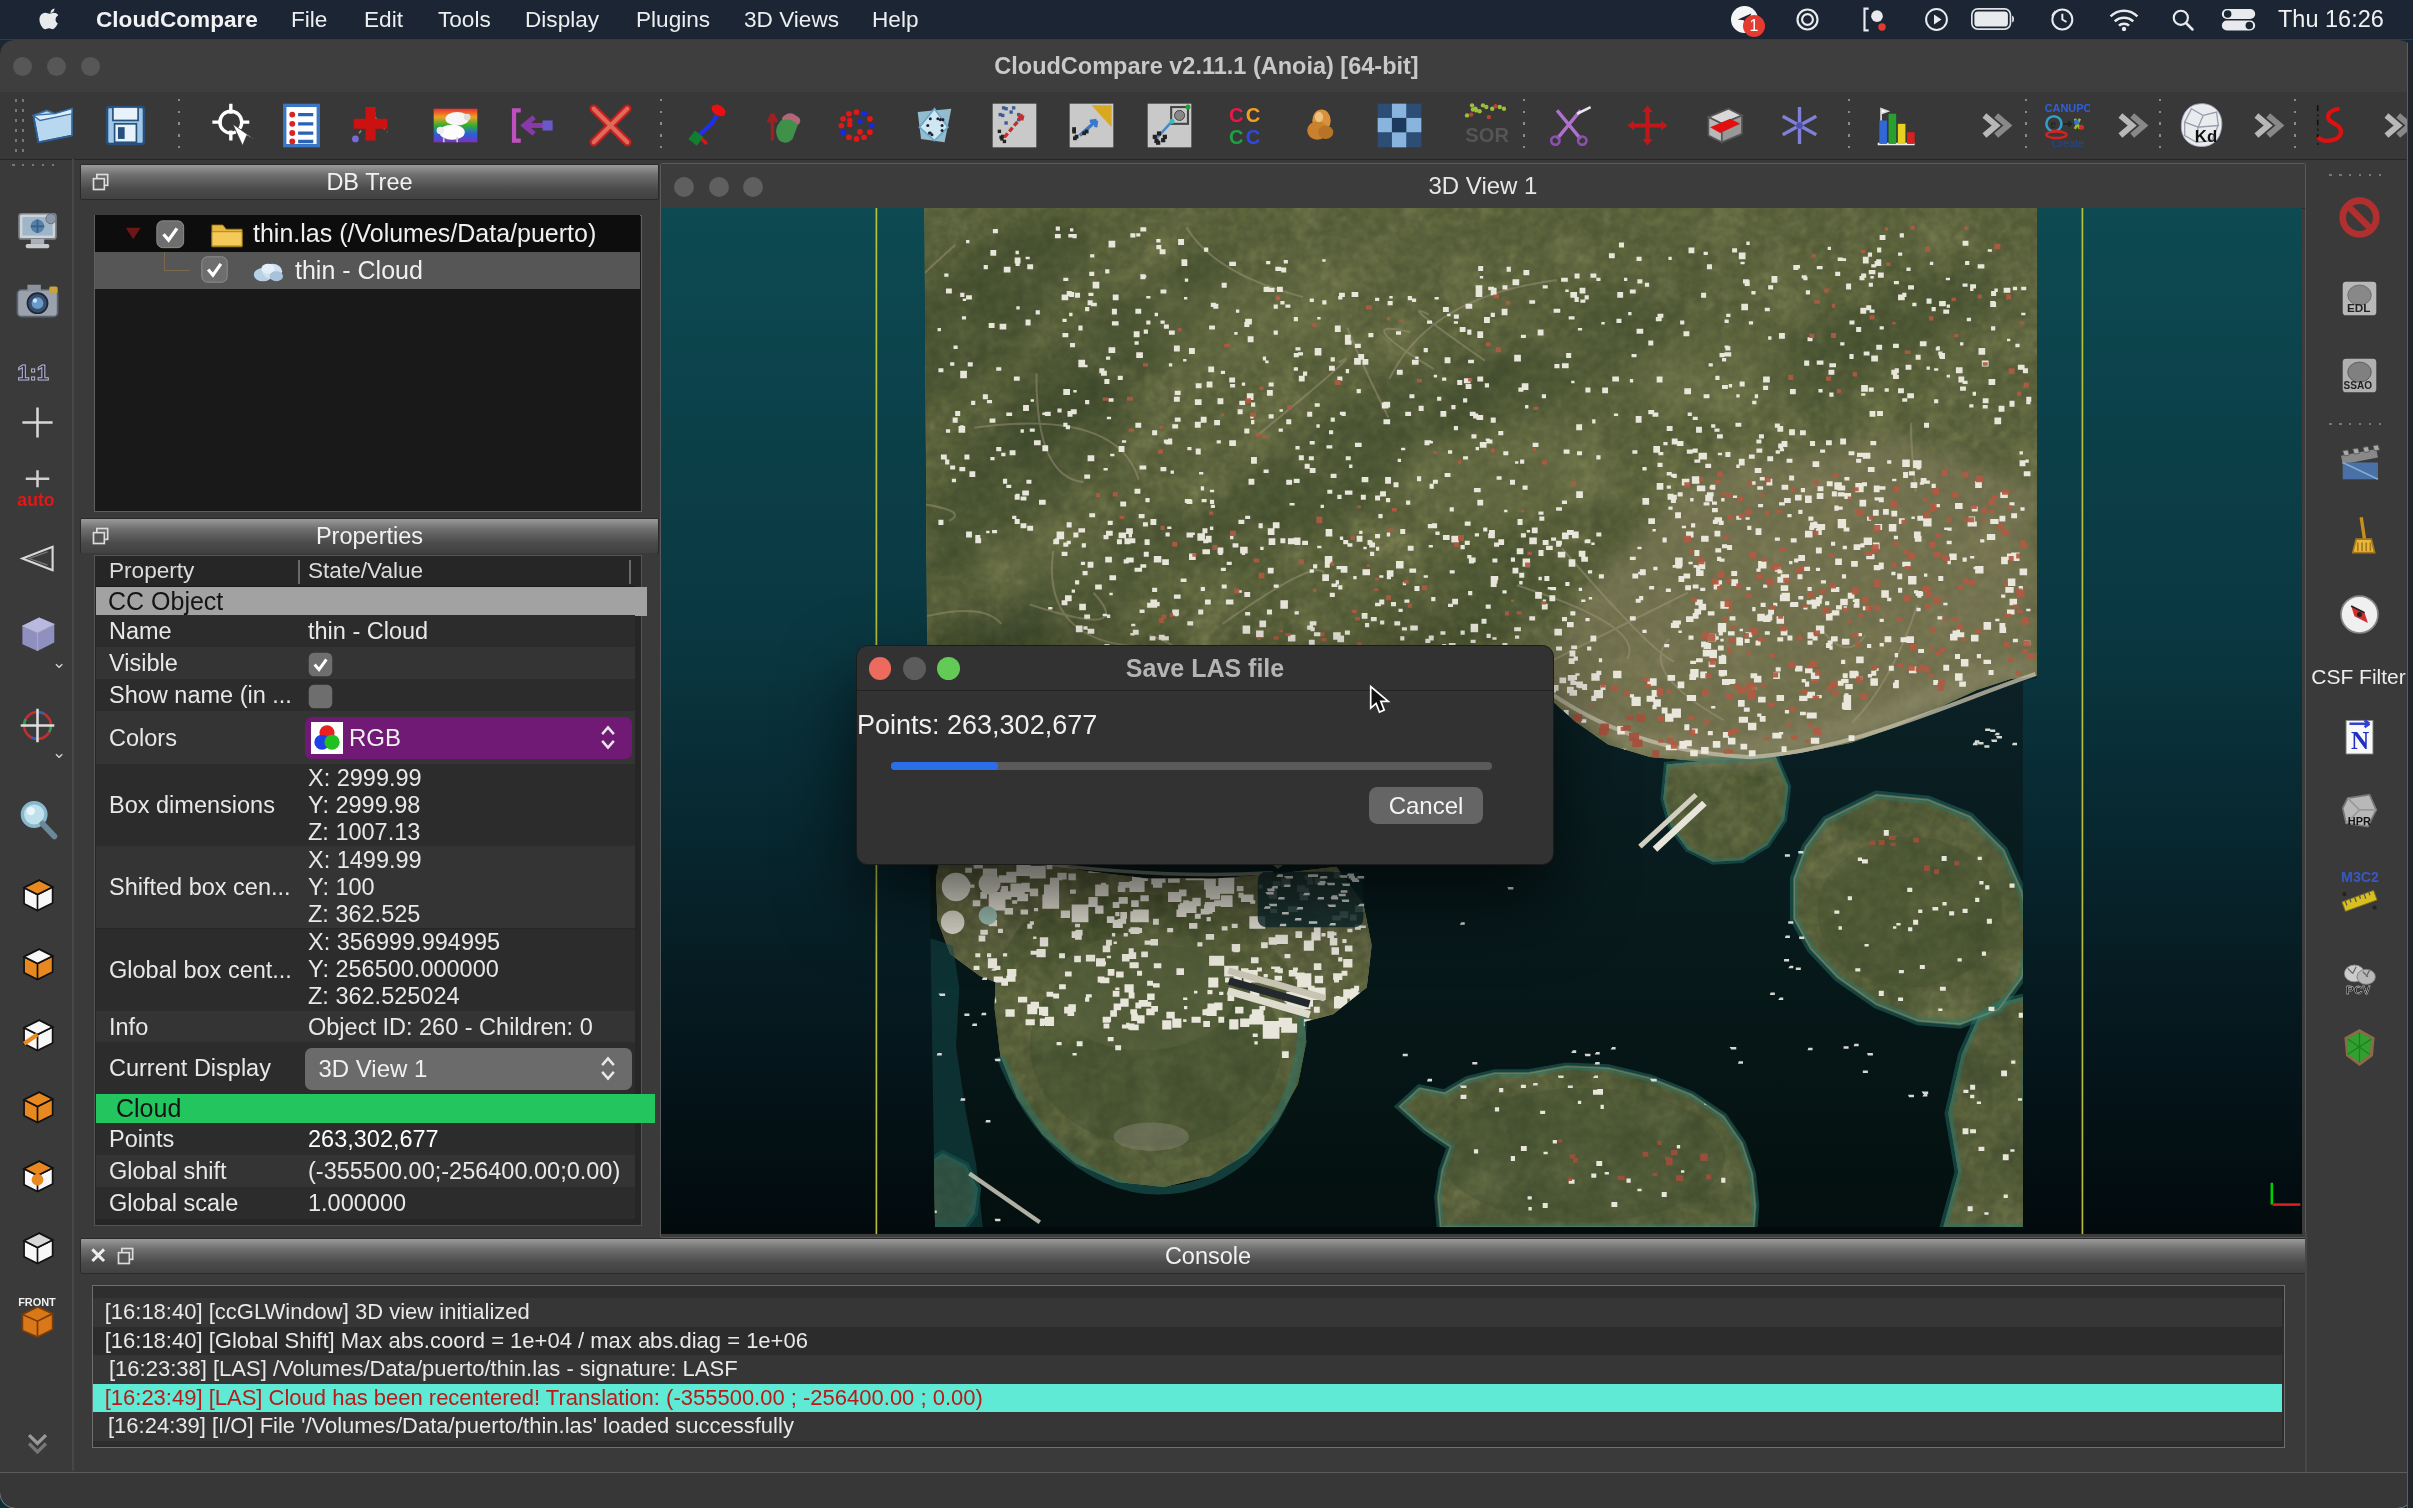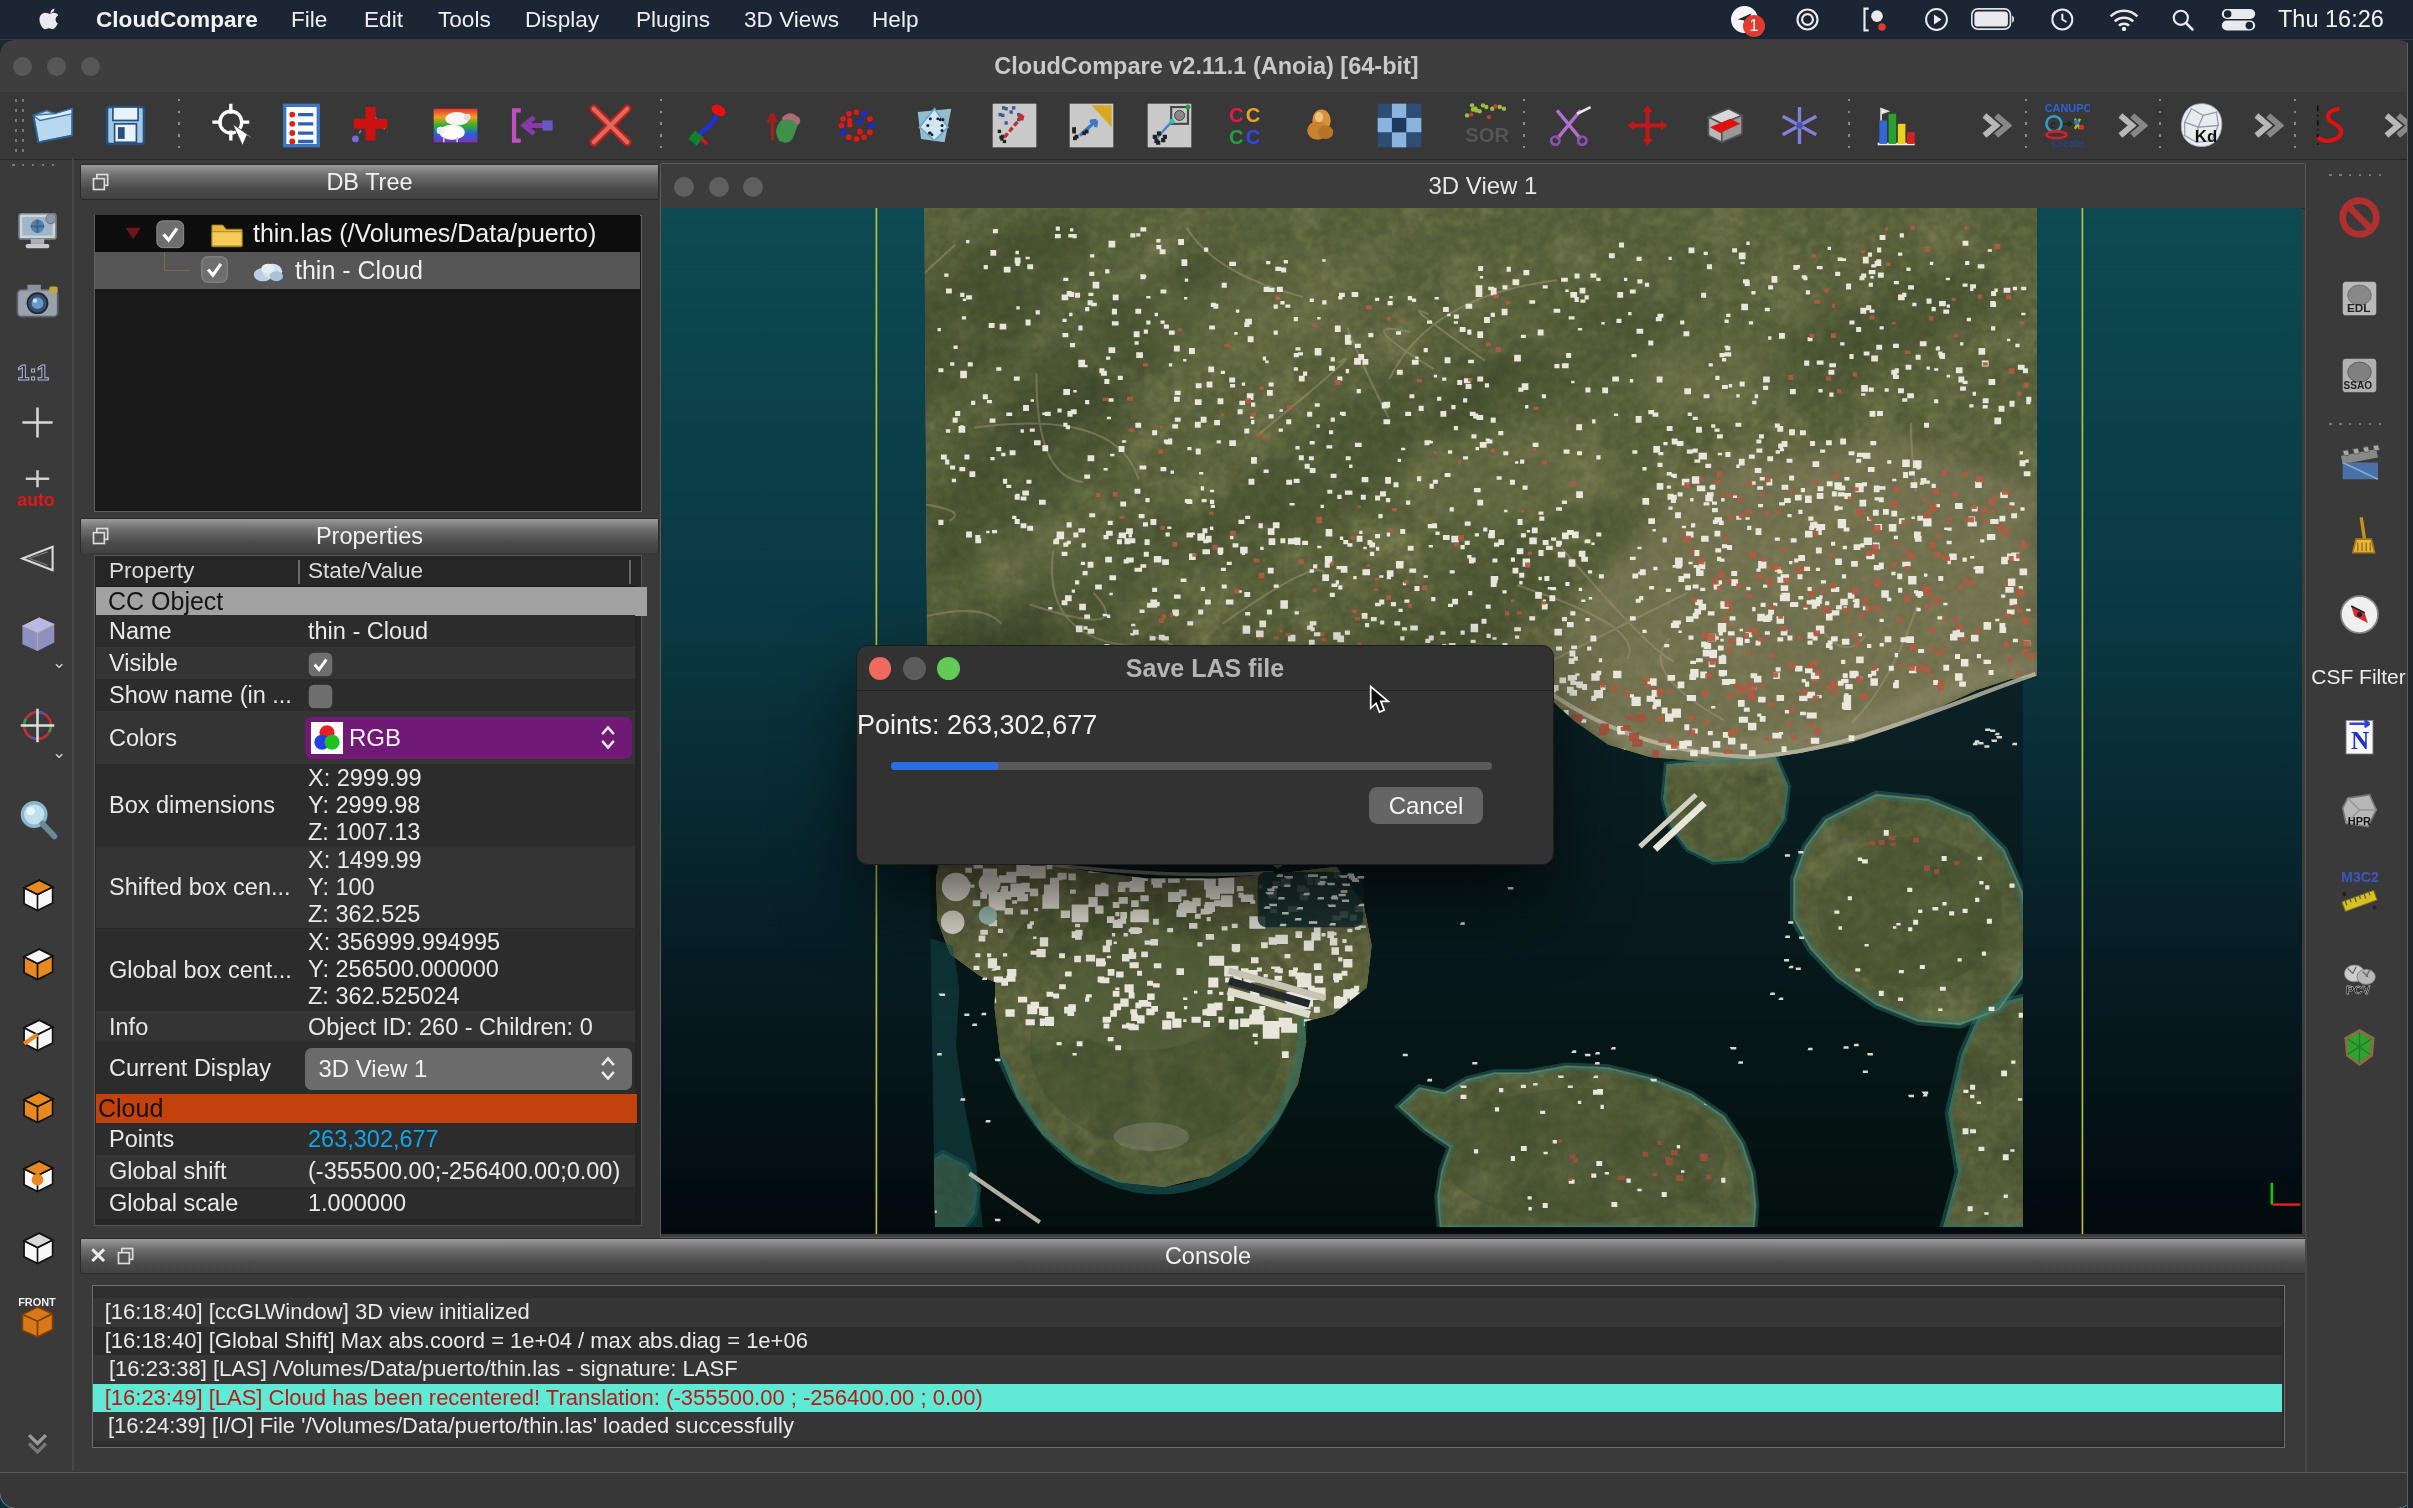--- a/index.html
+++ b/index.html
@@ -515,24 +515,24 @@
     <div class="abs" style="left:109px;top:1011px;width:191px;height:32px;overflow:hidden;white-space:nowrap;color:#e8e8e8;font-size:23.5px;line-height:32px">Info</div>
     <div class="abs" style="left:308px;top:1011px;height:32px;color:#e8e8e8;font-size:23.5px;line-height:32px">Object ID: 260 - Children: 0</div>
     <div class="abs" style="left:96px;top:1042px;width:539px;height:52px;background:#2c2c2c"></div>
     <div class="abs" style="left:109px;top:1042px;width:191px;height:52px;overflow:hidden;white-space:nowrap;color:#e8e8e8;font-size:23.5px;line-height:52px">Current Display</div>
     <div class="abs" style="left:305px;top:1048px;width:327px;height:42px;background:#6b6b6b;border-radius:6.7px">
       <div class="abs" style="left:13.4px;top:0;line-height:42px;color:#f0f0f0;font-size:24px">3D View 1</div>
       <svg class="abs" style="left:292px;top:8.4px" width="22" height="25" viewBox="0 0 26 30">
         <path d="M6 11 L13 3 L20 11 M6 19 L13 27 L20 19" fill="none" stroke="#e8e8e8" stroke-width="3"></path>
       </svg>
     </div>
-    <div class="abs" style="left:96px;top:1094px;width:539px;height:28.5px;background:#c2410c;color:#141414;font-size:25px;line-height:28.5px;padding-left:2px">Cloud</div>
+    <div class="abs" style="left:96px;top:1094px;width:539px;height:28.5px;background:#22c55e;color:#141414;font-size:25px;line-height:28.5px;padding-left:20px">Cloud</div>
     <div class="abs" style="left:96px;top:1123px;width:539px;height:32px;background:#2c2c2c"></div>
     <div class="abs" style="left:109px;top:1123px;width:191px;height:32px;overflow:hidden;white-space:nowrap;color:#e8e8e8;font-size:23.5px;line-height:32px">Points</div>
-    <div class="abs" style="left:308px;top:1123px;height:32px;color:#0ea5e9;font-size:23.5px;line-height:32px">263,302,677</div>
+    <div class="abs" style="left:308px;top:1123px;height:32px;color:#ffffff;font-size:23.5px;line-height:32px">263,302,677</div>
     <div class="abs" style="left:96px;top:1155px;width:539px;height:32px;background:#343434"></div>
     <div class="abs" style="left:109px;top:1155px;width:191px;height:32px;overflow:hidden;white-space:nowrap;color:#e8e8e8;font-size:23.5px;line-height:32px">Global shift</div>
     <div class="abs" style="left:308px;top:1155px;height:32px;color:#e8e8e8;font-size:23.5px;line-height:32px">(-355500.00;-256400.00;0.00)</div>
     <div class="abs" style="left:96px;top:1187px;width:539px;height:32px;background:#2c2c2c"></div>
     <div class="abs" style="left:109px;top:1187px;width:191px;height:32px;overflow:hidden;white-space:nowrap;color:#e8e8e8;font-size:23.5px;line-height:32px">Global scale</div>
     <div class="abs" style="left:308px;top:1187px;height:32px;color:#e8e8e8;font-size:23.5px;line-height:32px">1.000000</div>
   </div>
 <div class="abs" style="left:660px;top:163px;width:1644px;height:1073px;background:#3c3c3c;border:1.7px solid #5a5a5a;border-radius:1.7px">
 <div class="abs" style="left:0;top:0;width:100%;height:44px;background:#3c3c3c;border-bottom:0.8px solid #2a2a2a;color:#e6e6e6;font-size:24px;text-align:center;line-height:44px">3D View 1</div>
 <div class="abs" style="left:13.4px;top:12.6px;width:20px;height:20px;border-radius:10px;background:#5f5f5f"></div>

